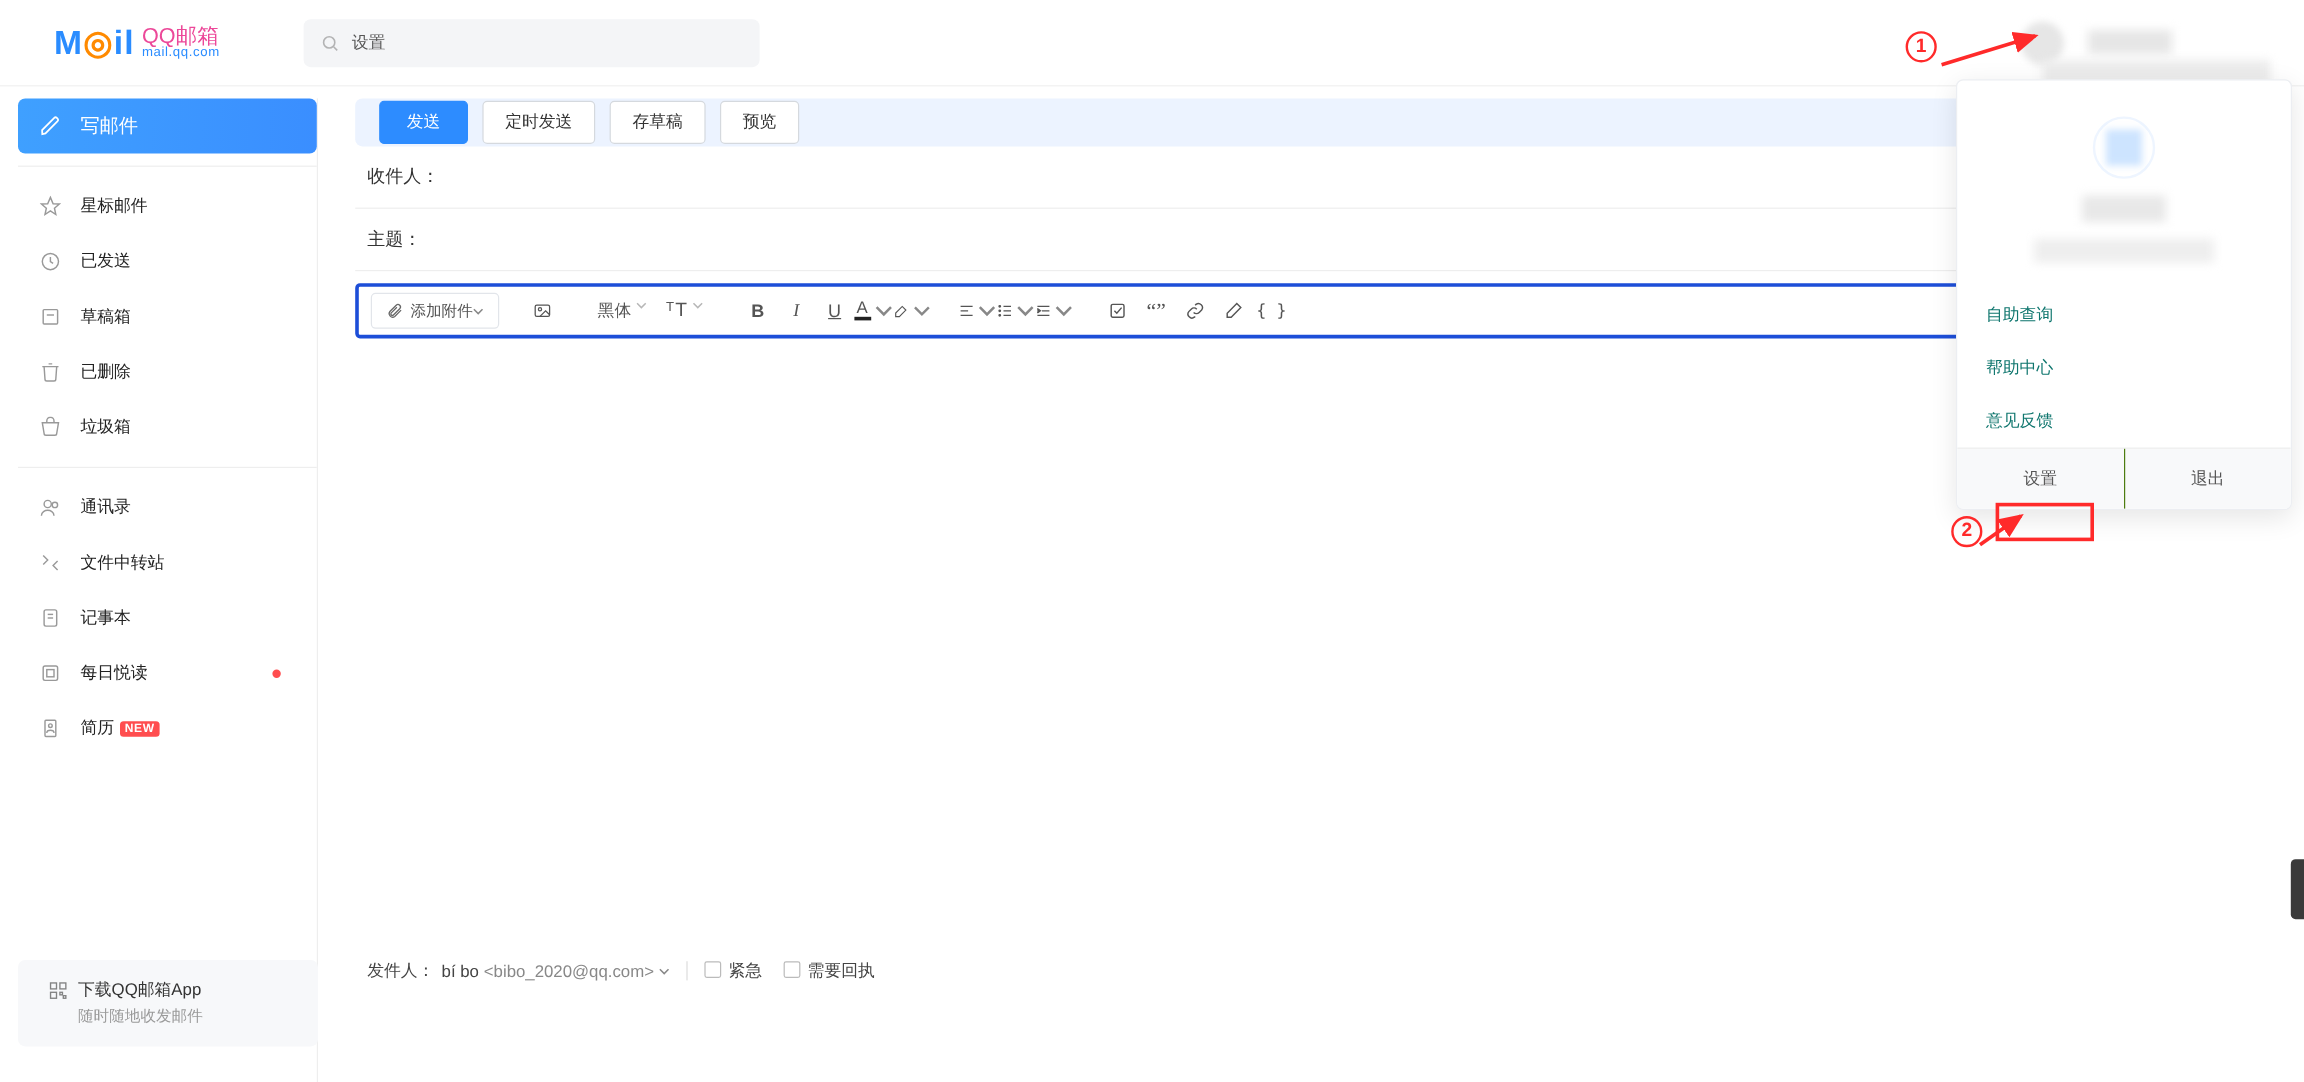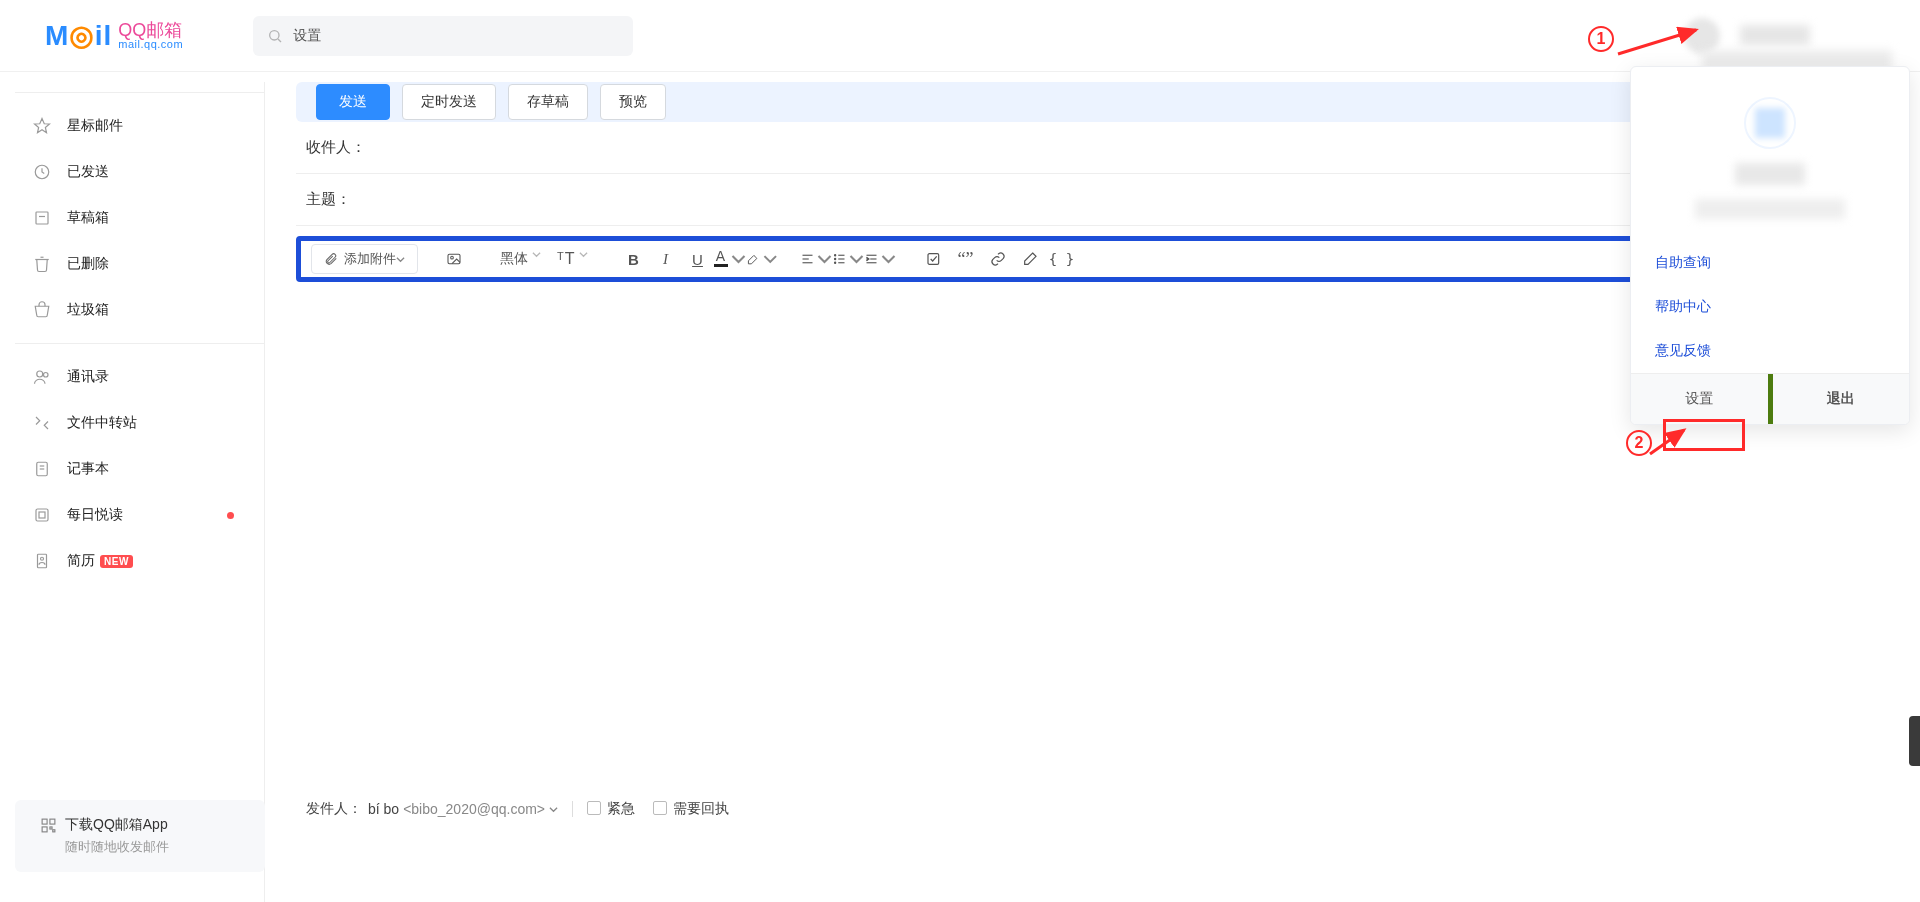--- a/index.html
+++ b/index.html
@@ -42,21 +42,21 @@
   .btn.primary { background:#2d8cff; color:#fff; border-color:#2d8cff; padding:0 22px; }
   .action-bar .right { margin-left:auto; color:#4d5a70; font-size:14px; }
 
   .field-row { display:flex; align-items:flex-end; height:52px; border-bottom:1px solid #eee; padding:16px 10px; font-size:15px; color:#333;gap:32px; }
   .field-row .label { width:auto; color:#333; }
   .field-row .actions { margin-left:auto; display:flex; align-items:center; color:#888; font-size:14px; gap:0; }
   .field-row .act { padding:0 10px; }
   .field-row .vbar { width:1px; height:14px; background:#ddd; margin:0 6px; }
 
   
-  .ed-toolbar { height:46px; background:#fff; border:5px solid #1d4ed8; border-radius:4px; display:flex; align-items:center; padding:0 10px; gap:0; margin-top:10px; }
+  .ed-toolbar { height:46px; background:#fff; border:3px solid #1d4ed8; border-radius:4px; display:flex; align-items:center; padding:0 10px; gap:0; margin-top:10px; }
   .ed-toolbar .pill { display:flex; align-items:center; height:30px; border:1px solid #e2e5ea; border-radius:4px; padding:0 12px; color:#555; font-size:13px; margin-right:20px; }
   .ed-toolbar .pill .pi { width:14px; height:14px; margin-right:6px; }
   .ed-toolbar .tbtn { width:32px; height:30px; display:flex; align-items:center; justify-content:center; color:#555; position:relative; }
   .ed-toolbar .tbtn svg { width:16px; height:16px; }
   .ed-toolbar .sel { display:flex; color:#555; font-size:14px; padding:0 8px; }
   .ed-toolbar .sel .caret { margin-left:4px; opacity:.6 }
   .ed-toolbar .gap { width:22px; }
   .letter { font-family: "Times New Roman", serif; font-size: 15px; font-style: italic; }
   .letter.b { font-weight:700; font-style:normal; font-family: Arial; }
   .letter.u { text-decoration:underline; font-style:normal; font-family: Arial; }
@@ -71,24 +71,24 @@
   .footer-row .chk { width:14px; height:14px; border:1px solid #bbb; border-radius:2px; margin-right:6px; display:inline-block; vertical-align:-2px; }
   .footer-row .email { color:#888; }
 
   
   .account-pop { position:absolute; right:10px; top:66px; width:280px; background:#fff; border:1px solid #eceef2; border-radius:6px; box-shadow:0 6px 22px rgba(0,0,0,.10); z-index:10; overflow:hidden; }
   .account-pop .av-wrap { display:flex; flex-direction:column; align-items:center; padding:30px 10px 22px; gap:14px; }
   .avatar-lg { width:52px; height:52px; border-radius:50%; background:#fff; border:2px solid #eef5ff; display:flex; align-items:center; justify-content:center; }
   .avatar-lg .inner { width:30px; height:30px; background:#cde4ff; filter:blur(3px); }
   .account-pop .name { height:22px; width:70px; background:#e8e8e8; filter:blur(4px); }
   .account-pop .mail { height:20px; width:150px; background:#eee; filter:blur(4px); }
-  .account-pop .opt { height:44px; display:flex; align-items:center; padding:0 24px; color:#1d4ed8; }
+  .account-pop .opt { height:44px; display:flex; align-items:center; padding:0 24px; color:#0f766e; }
   .account-pop .foot { display:flex; border-top:1px solid #eee; background:#f8f9fa; }
   .account-pop .foot .fbtn { flex:1; display:flex; align-items:center; justify-content:center; height:50px; color:#555; }
-  .account-pop .foot .fbtn + .fbtn { border-left:5px solid #4d7c0f;font-weight:bold; }
+  .account-pop .foot .fbtn + .fbtn { border-left:1px solid #4d7c0f; }
 
   
   .hdr-avatar { position:absolute; right:200px; top:18px; width:36px; height:36px; border-radius:50%; background:#e6e6e6; filter:blur(3px); }
   .hdr-name { position:absolute; right:110px; top:25px; width:70px; height:20px; background:#e6e6e6; filter:blur(4px); }
   .hdr-name2 { position:absolute; right:28px; top:50px; width:190px; height:20px; background:#ececec; filter:blur(4px); }
 
   
   .anno { position:absolute; pointer-events:none; z-index:50; }
   .anno-num { width:26px; height:26px; border:2.5px solid #ff2a2a; border-radius:50%; color:#ff2a2a; font-weight:700; font-size:16px; display:flex; align-items:center; justify-content:center; background:rgba(255,255,255,.0); }
   .anno-box { position:absolute; border:3px solid #ff2a2a; z-index:20; pointer-events:none; }
@@ -126,20 +126,28 @@
     </span>
     <input value="设置" style="">
   </div>
 
   <div class="hdr-avatar"></div>
   <div class="hdr-name"></div>
   <div class="hdr-name2"></div>
 </div>
 
 <div class="nav">
+  <div class="nav-item compose">
+    <span class="nicon">
+      <svg viewBox="0 0 24 24" fill="none" stroke="#fff" stroke-width="2">
+          <path d="M3 21l3.5-.8L20 6.7a2 2 0 0 0 0-2.8l-.9-.9a2 2 0 0 0-2.8 0L2.8 16.5 3 21z"></path>
+        </svg>
+    </span>
+    <span>写邮件</span>
+  </div>
 
 
   <div class="nav-sep"></div>
 
   <div class="nav-item">
     <span class="nicon">
         <svg viewBox="0 0 24 24" fill="none" stroke="#888" stroke-width="1.6">
           <polygon points="12 2 15 9 22 9.3 16.5 14 18 21 12 17 6 21 7.5 14 2 9.3 9 9"></polygon>
         </svg>
       </span>

